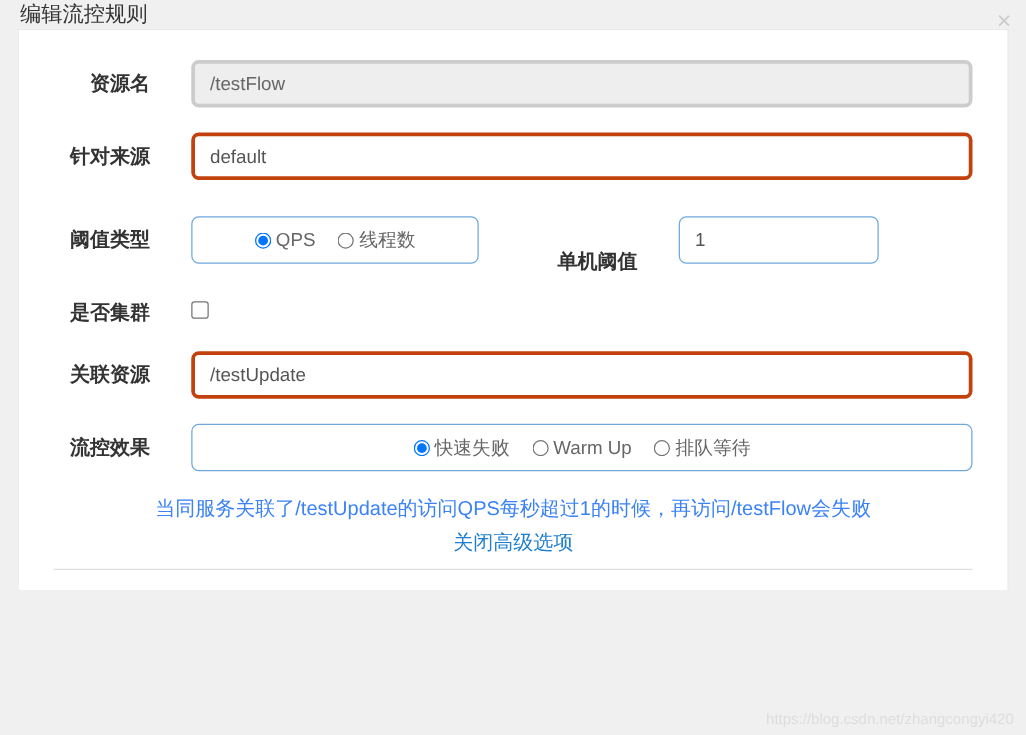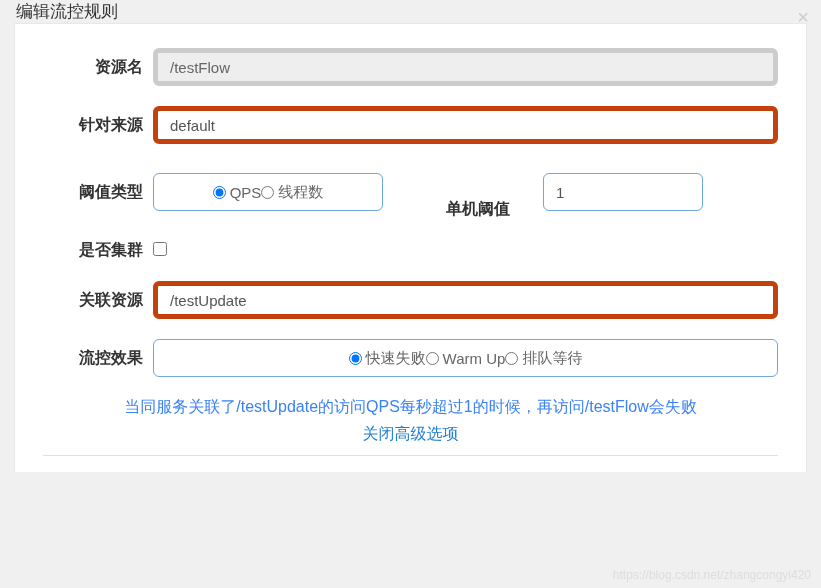--- a/index.html
+++ b/index.html
@@ -40,46 +40,47 @@
       display: flex;
       align-items: center;
       margin-bottom: 20px;
     }
     .form-label {
       width: 110px;
       font-size: 16px;
       color: #333;
       font-weight: bold;
       text-align: right;
-      padding-right: 10px;
+      padding-right: 33px;
       flex-shrink: 0;
     }
     .form-control {
       flex: 1;
       height: 38px;
       padding: 0 12px;
       font-size: 15px;
-      border: 5px solid #c2410c;
+      border: 3px solid #c2410c;
       border-radius: 6px;
       color: #555;
       outline: none;
     }
     .form-control.readonly {
       background: #eeeeee;
       border-color: #ccc;
       color: #666;
     }
     .radio-box {
       flex: 1;
       height: 38px;
       border: 1px solid #6fa8dc;
       border-radius: 6px;
       display: flex;
       align-items: center;
       justify-content: center;
+      gap: 18px;
       position: relative;
     }
     .radio-box.small {
       width: 230px;
       flex: none;
     }
     .radio-item {
       display: inline-flex;
       align-items: center;
       gap: 4px;

